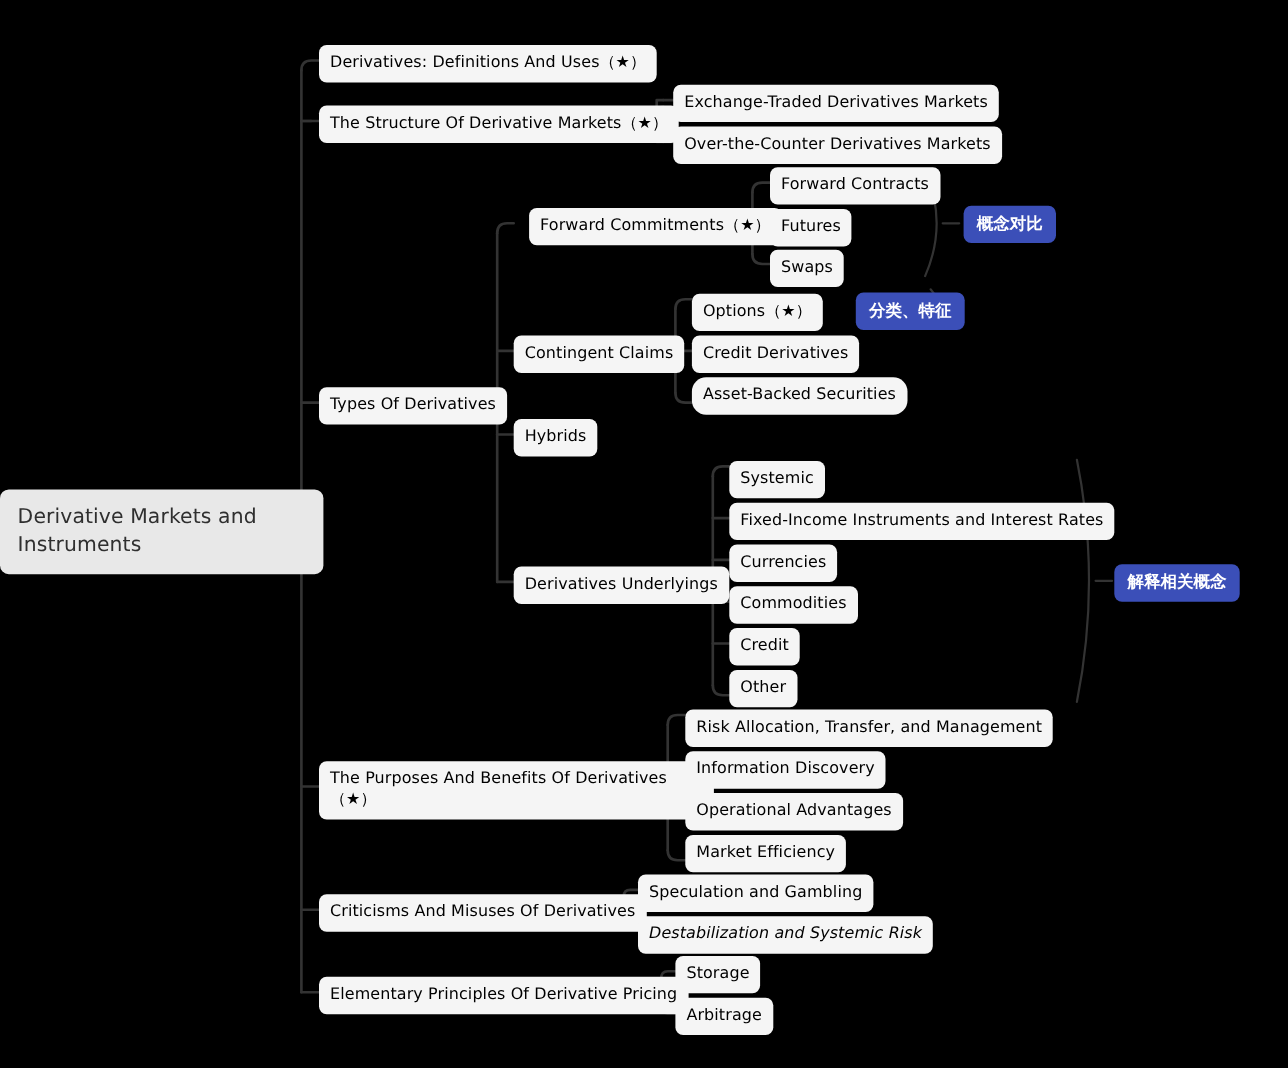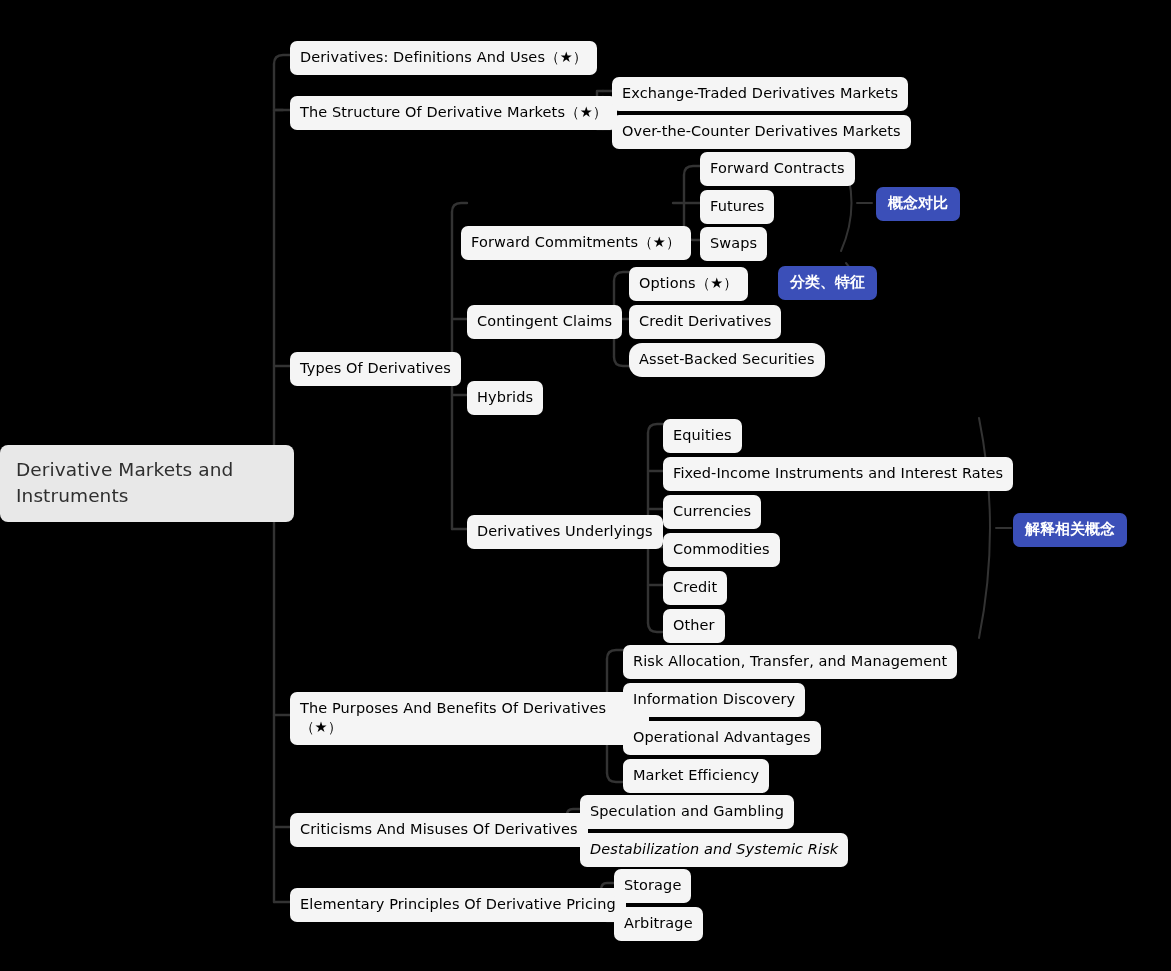--- a/index.html
+++ b/index.html
@@ -159,41 +159,41 @@
   <div class="node wrap2" style="left:290px; top:692px; width:359px;">The Purposes And Benefits Of Derivatives（★）</div>
 
   <div class="node" style="left:290px; top:813px;">Criticisms And Misuses Of Derivatives</div>
 
   <div class="node" style="left:290px; top:888px;">Elementary Principles Of Derivative Pricing</div>
 
   <div class="node" style="left:612px; top:77px;">Exchange-Traded Derivatives Markets</div>
 
   <div class="node" style="left:612px; top:115px;">Over-the-Counter Derivatives Markets</div>
 
-  <div class="node" style="left:461px; top:189px;margin-top:37px;">Forward Commitments（★）</div>
+  <div class="node" style="left:481px; top:189px;">Forward Commitments（★）</div>
 
   <div class="node" style="left:467px; top:305px;">Contingent Claims</div>
 
   <div class="node" style="left:467px; top:381px;">Hybrids</div>
 
   <div class="node" style="left:467px; top:515px;">Derivatives Underlyings</div>
 
   <div class="node" style="left:700px; top:152px;">Forward Contracts</div>
 
   <div class="node" style="left:700px; top:190px;">Futures</div>
 
   <div class="node" style="left:700px; top:227px;">Swaps</div>
 
   <div class="node" style="left:629px; top:267px;">Options（★）</div>
 
   <div class="node" style="left:629px; top:305px;">Credit Derivatives</div>
 
   <div class="node" style="left:629px; top:343px;border-radius:13px;">Asset-Backed Securities</div>
 
-  <div class="node" style="left:663px; top:419px;">Equities</div>
+  <div class="node" style="left:663px; top:419px;">Systemic</div>
 
   <div class="node" style="left:663px; top:457px;">Fixed-Income Instruments and Interest Rates</div>
 
   <div class="node" style="left:663px; top:495px;">Currencies</div>
 
   <div class="node" style="left:663px; top:533px;">Commodities</div>
 
   <div class="node" style="left:663px; top:571px;">Credit</div>
 
   <div class="node" style="left:663px; top:609px;">Other</div>

